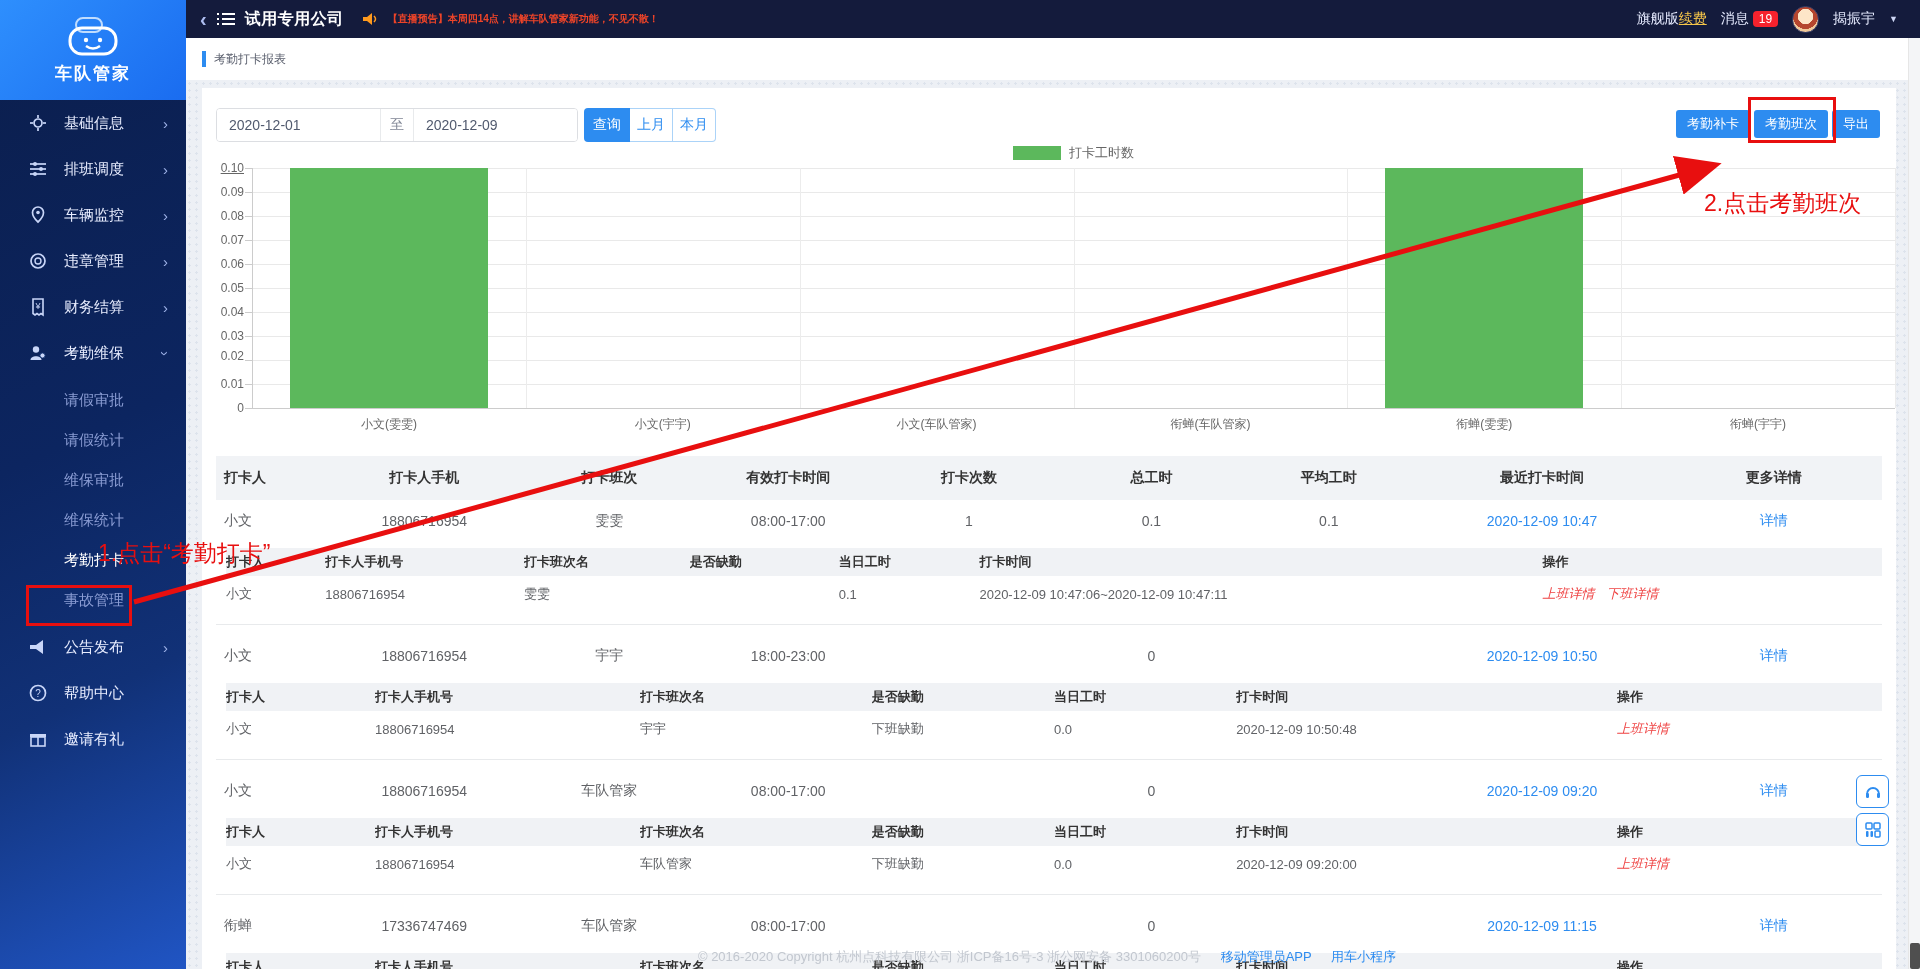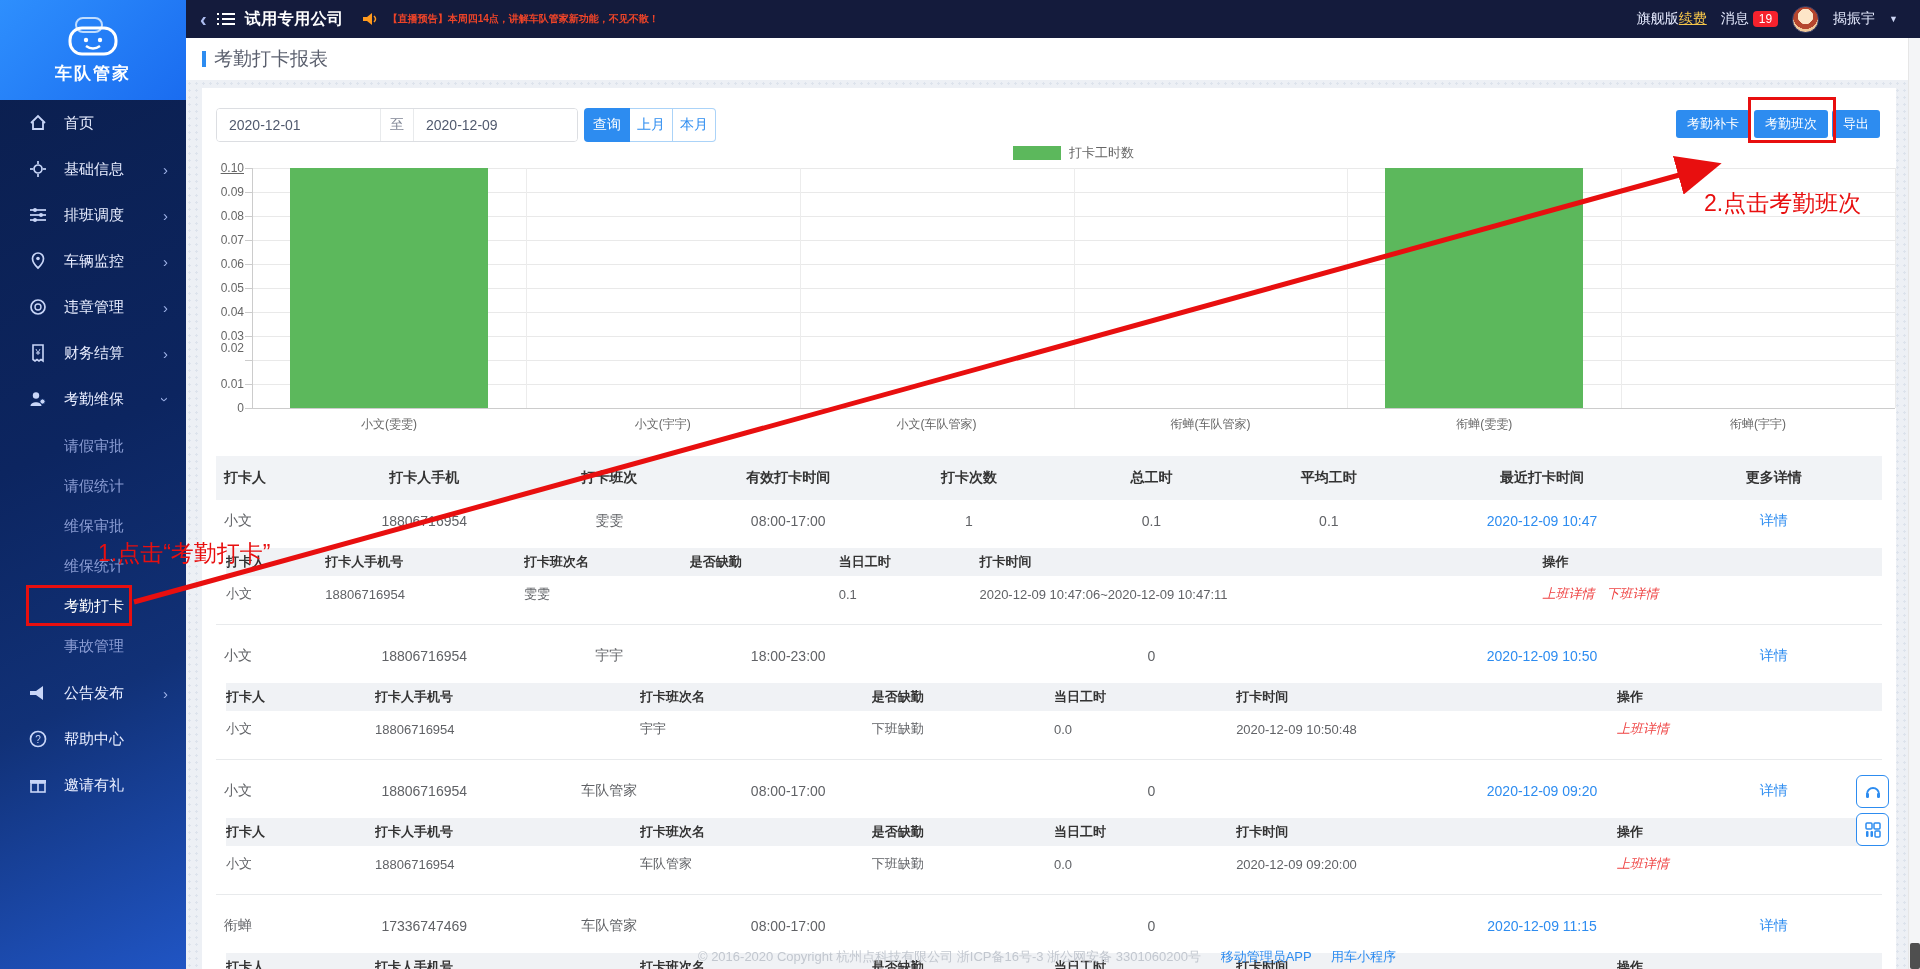--- a/index.html
+++ b/index.html
@@ -32,21 +32,21 @@
   .chev.down { transform:rotate(90deg); }
   .submenu { padding:4px 0; }
   .sitem { height:40px; display:flex; align-items:center; padding-left:64px; color:#8b9dd4; font-size:15px; cursor:pointer; }
   .sitem.active { color:#ffffff; }
 
   
   .main-bg { position:absolute; left:186px; top:38px; right:12px; bottom:0; background-color:#edf0f5;
     background-image:radial-gradient(circle,#dde3ec 1px,transparent 1.3px); background-size:7px 7px; z-index:1; }
   .titlebar { position:absolute; left:186px; top:38px; right:12px; height:42px; background:#fff; display:flex; align-items:center; padding-left:16px; z-index:2; }
   .title-accent { width:4px; height:16px; background:#2d8cf0; margin-right:8px; }
-  .page-title { color:#5a5f6d; font-size:19px; }
+  .page-title { color:#5a5f6d; font-size:12px; }
   .card { position:absolute; left:202px; top:88px; width:1694px; height:900px; background:#fff; z-index:2; }
 
   
   .filter-row { position:absolute; left:14px; top:20px; height:34px; display:flex; align-items:stretch; }
   .dgroup { display:flex; border:1px solid #dcdee2; border-radius:4px; overflow:hidden; background:#fff; }
   .dinput { width:163px; border:none; outline:none; padding:0 12px; font-size:14px; color:#515a6e; font-family:inherit; }
   .dsep { width:34px; display:flex; align-items:center; justify-content:center; color:#808695; font-size:14px; border-left:1px solid #e8eaec; border-right:1px solid #e8eaec; }
   .btn-group { display:flex; margin-left:6px; }
   .btn { height:34px; display:flex; align-items:center; justify-content:center; font-size:14px; cursor:pointer; user-select:none; }
   .btn-search { width:46px; background:#2d8cf0; color:#fff; border-radius:4px 0 0 4px; }
@@ -157,29 +157,20 @@
       <circle cx="24" cy="24" r="2.2" fill="#fff"></circle>
         <circle cx="38" cy="24" r="2.2" fill="#fff"></circle>
       <path d="M24 30 q7 5 14 0" stroke="#fff" stroke-width="2.5" fill="none"></path>
     </svg>
     <span class="logo-name">车队管家</span>
   </div>
   <nav class="menu" id="menu">
       <div class="mitem">
         <div class="mic">
           <svg width="20" height="20" viewBox="0 0 20 20">
-            <path d="M3 10 L10 3 L17 10" fill="none" stroke="#c9d6f8" stroke-width="1.8"></path>
-            <path d="M5 9 V16 H15 V9" fill="none" stroke="#c9d6f8" stroke-width="1.8"></path>
-          </svg>
-        </div>
-        <div class="">首页</div>
-      </div>
-      <div class="mitem">
-        <div class="mic">
-          <svg width="20" height="20" viewBox="0 0 20 20">
             <circle cx="10" cy="10" r="4" fill="none" stroke="#c9d6f8" stroke-width="1.7"></circle>
             <g stroke="#c9d6f8" stroke-width="1.7">
               <line x1="10" y1="2" x2="10" y2="5"></line>
               <line x1="10" y1="15" x2="10" y2="18"></line>
               <line x1="2" y1="10" x2="5" y2="10"></line>
               <line x1="15" y1="10" x2="18" y2="10"></line>
             </g>
           </svg>
         </div>
         <div class="">基础信息</div>
@@ -331,21 +322,21 @@
         <div class="ytick" style="top: 148px;"></div>
         <div class="ylab" style="top: 141px;">0.05</div>
         <div class="gline" style="top: 172px;"></div>
         <div class="ytick" style="top: 172px;"></div>
         <div class="ylab" style="top: 165px;">0.04</div>
         <div class="gline" style="top: 196px;"></div>
         <div class="ytick" style="top: 196px;"></div>
         <div class="ylab" style="top: 189px;">0.03</div>
         <div class="gline" style="top: 220px;"></div>
         <div class="ytick" style="top: 220px;"></div>
-        <div class="ylab" style="top: 201px;">0.02</div>
+        <div class="ylab" style="top: 209px;">0.02</div>
         <div class="gline" style="top: 244px;"></div>
         <div class="ytick" style="top: 244px;"></div>
         <div class="ylab" style="top: 237px;">0.01</div>
         <div class="gline axis" style="top: 268px;"></div>
         <div class="ytick" style="top: 268px;"></div>
         <div class="ylab" style="top: 261px;">0</div>
         <div class="vline axis" style="left: 0px;"></div>
         <div class="bar" style="left: 37.9167px; width: 198px; top: 28px; height: 240px; background: rgb(92, 184, 92);"></div>
         <div class="xlab" style="left: 0px; width: 273.833px;">小文(雯雯)</div>
         <div class="vline" style="left: 273.833px;"></div>

